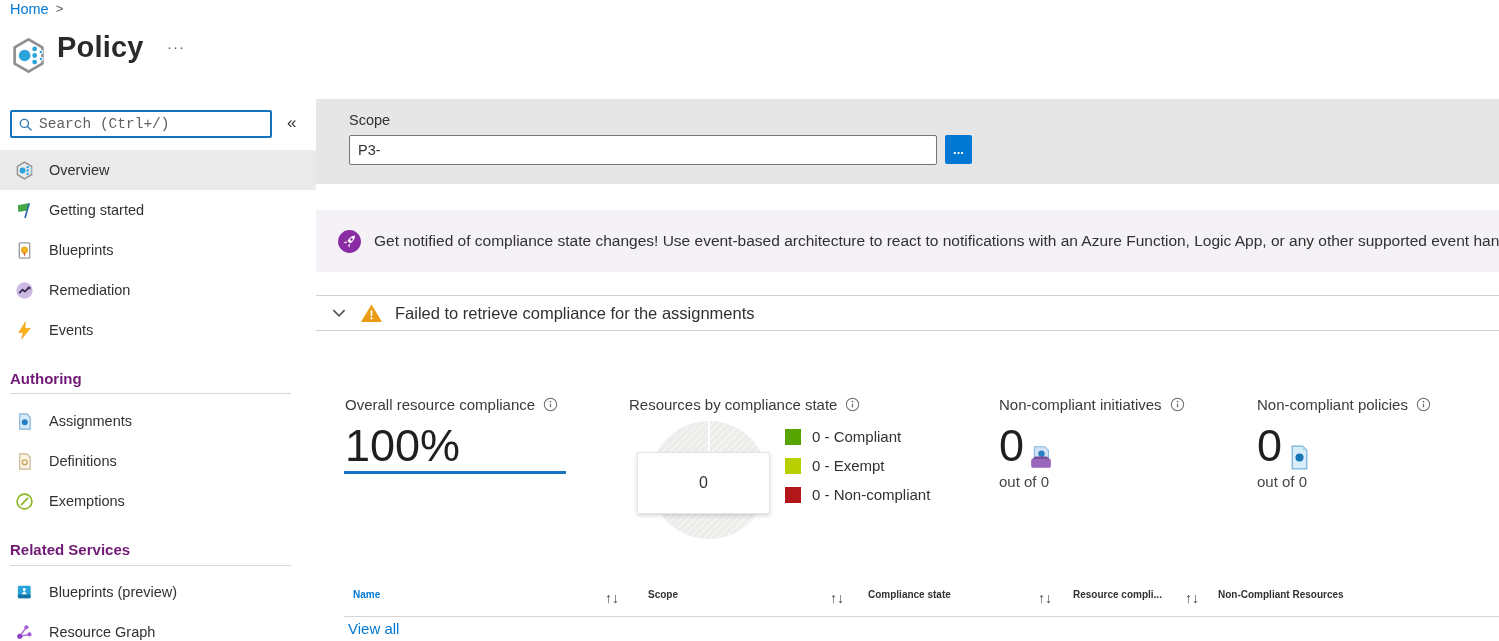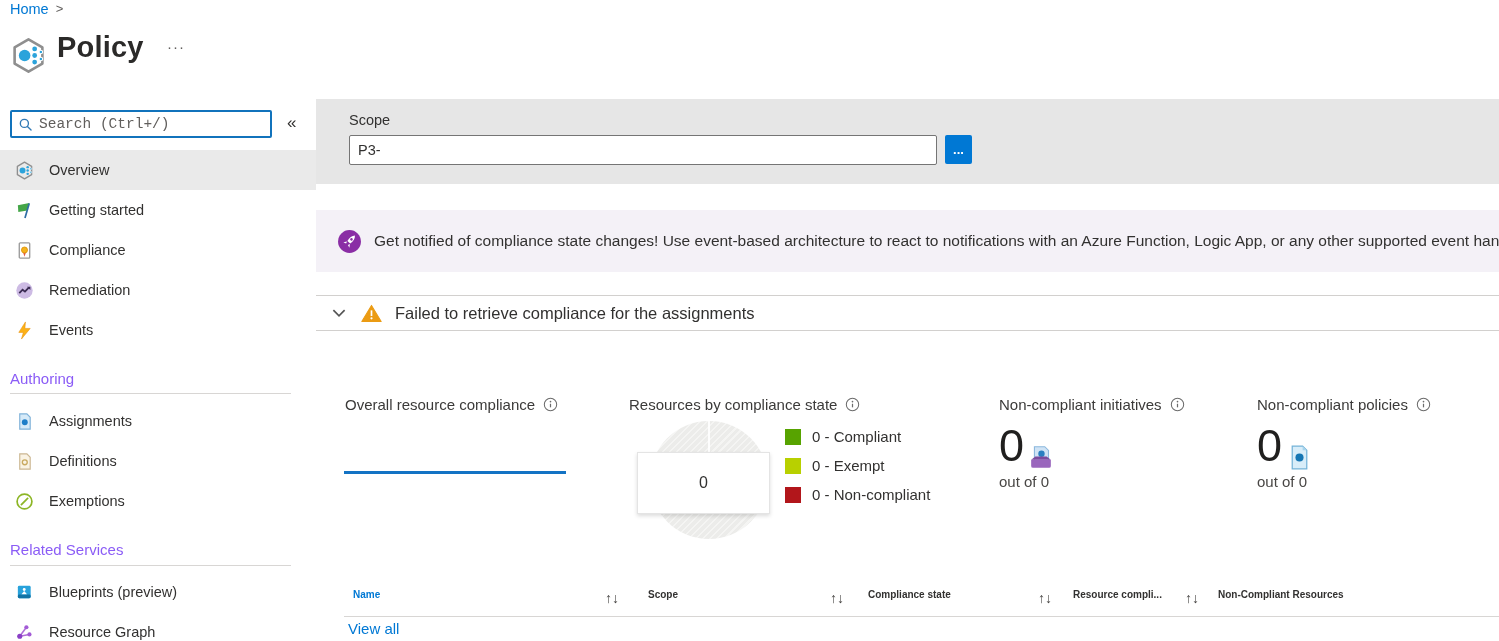--- a/index.html
+++ b/index.html
@@ -17,21 +17,21 @@
   
   .sidebar { position:absolute; left:0; top:0; width:316px; height:641px; }
   .search-box { position:absolute; left:10px; top:110px; width:262px; height:28px; border:2px solid #1173bc; border-radius:2px; display:flex; align-items:center; padding:0 6px; gap:6px; background:#fff; }
   .search-box svg { flex:0 0 15px; }
   .search-box input { border:none; outline:none; width:100%; font-size:14.5px; font-family:Liberation Mono, monospace; color:#15803d; background:transparent; }
   .search-box input::placeholder { color:#605e5c; }
   .collapse { position:absolute; left:287px; top:113px; font-size:17px; color:#323130; cursor:pointer; }
   .nav-item { position:absolute; left:0; width:316px; height:40px; display:flex; align-items:center; padding-left:15px; gap:15px; font-size:14.5px; color:#323130; cursor:pointer; }
   .nav-item.selected { background:#eaeaea; }
   .nav-item .ic { width:19px; height:19px; flex:0 0 19px; display:inline-flex; }
-  .side-section { position:absolute; left:10px; font-size:15px; font-weight:400; color:#8b5cf6; }
+  .side-section { position:absolute; left:10px; font-size:15px; font-weight:700; color:#701a75; }
   .side-divider { position:absolute; left:10px; width:281px; height:1px; background:#d8d6d4; }
 
   
   .scope-bar { position:absolute; left:316px; top:99px; width:1183px; height:85px; background:#e6e6e6; }
   .scope-label { position:absolute; left:33px; top:13px; font-size:14.5px; color:#323130; }
   .scope-input { position:absolute; left:33px; top:36px; width:588px; height:30px; border:1px solid #757575; border-radius:2px; background:#fff; font-size:14.5px; font-family:inherit; color:#323130; padding:0 8px; outline:none; }
   .scope-more { position:absolute; left:629px; top:36px; width:27px; height:29px; background:#0078d4; color:#fff; border:none; border-radius:2px; font-size:13px; font-weight:700; cursor:pointer; line-height:20px; }
 
   
   .banner { position:absolute; left:316px; top:210px; width:1183px; height:62px; background:#f4f1f7; display:flex; align-items:center; padding-left:21px; gap:12px; overflow:hidden; }
@@ -125,21 +125,21 @@
       <span>Getting started</span>
     </div>
     <div class="nav-item" style="top:230px">
       <span class="ic">
           <svg viewBox="0 0 20 20">
             <rect x="4.5" y="2" width="11" height="16" rx="1" fill="#fff" stroke="#9a9a9a" stroke-width="1.4"></rect>
             <polygon points="8.3,11.5 10,16.5 11.7,11.5" fill="#e2574c"></polygon>
             <circle cx="10" cy="9.5" r="3.2" fill="#f5b31d" stroke="#d88c00" stroke-width=".8"></circle>
           </svg>
         </span>
-      <span>Compliance</span>
+      <span>Blueprints</span>
     </div>
     <div class="nav-item" style="top:270px">
       <span class="ic">
           <svg viewBox="0 0 20 20">
             <circle cx="10" cy="10" r="8.6" fill="#cdbbe4"></circle>
             <polyline points="4.5,12.8 8,9.2 10.5,11.2 14.5,7" fill="none" stroke="#3a2b52" stroke-width="1.9"></polyline>
             <polygon points="12.6,6 16.2,6 16.2,9.6" fill="#3a2b52"></polygon>
           </svg>
         </span>
       <span>Remediation</span>
@@ -252,20 +252,21 @@
   <div class="stat-label" style="left:345px">
     <span>Overall resource compliance</span>
     <span class="info-ic">
         <svg viewBox="0 0 16 16">
           <circle cx="8" cy="8" r="6.6" fill="none" stroke="#6b6b6b" stroke-width="1.1"></circle>
           <line x1="8" y1="7.2" x2="8" y2="11" stroke="#6b6b6b" stroke-width="1.3"></line>
           <circle cx="8" cy="4.9" r=".9" fill="#6b6b6b"></circle>
         </svg>
       </span>
   </div>
+  <div class="big-val" style="left:345px">100%</div>
   <div class="overall-underline"></div>
 
   <div class="stat-label" style="left:629px">
     <span>Resources by compliance state</span>
     <span class="info-ic">
         <svg viewBox="0 0 16 16">
           <circle cx="8" cy="8" r="6.6" fill="none" stroke="#6b6b6b" stroke-width="1.1"></circle>
           <line x1="8" y1="7.2" x2="8" y2="11" stroke="#6b6b6b" stroke-width="1.3"></line>
           <circle cx="8" cy="4.9" r=".9" fill="#6b6b6b"></circle>
         </svg>

